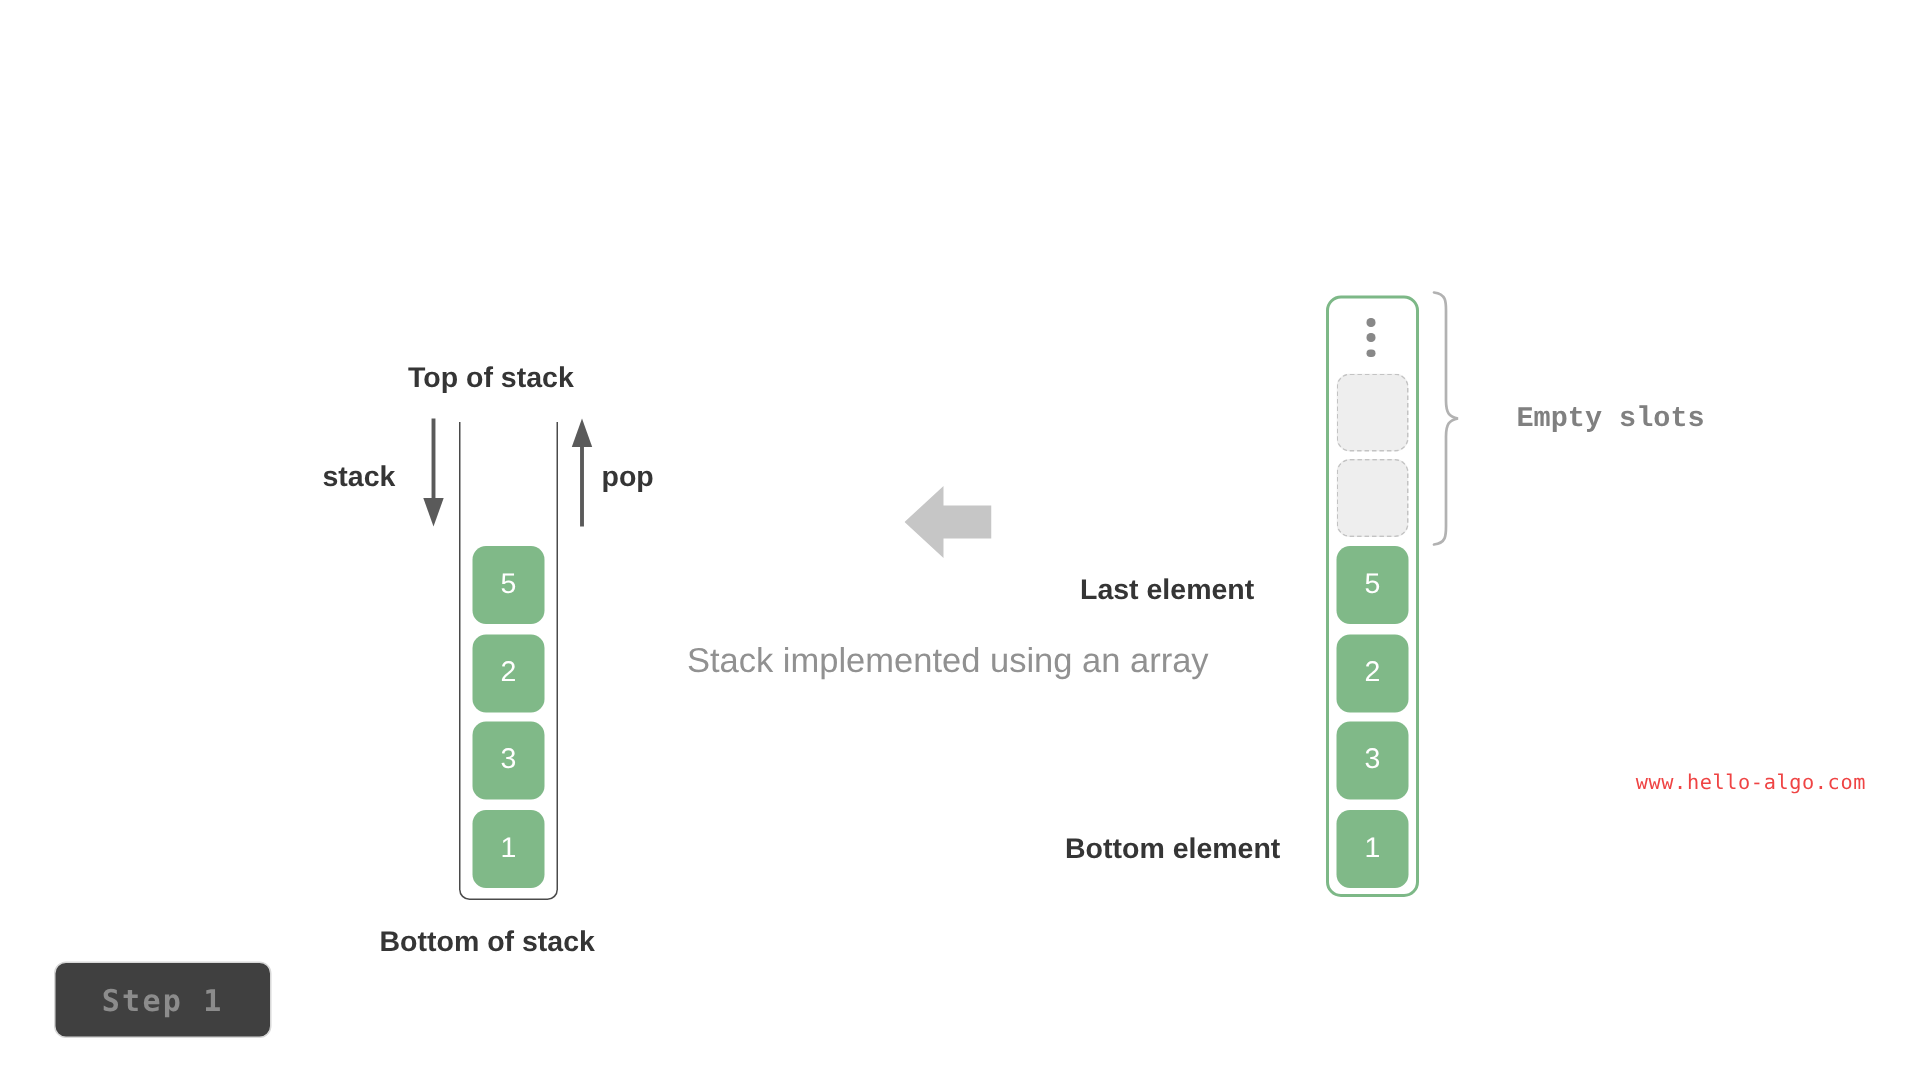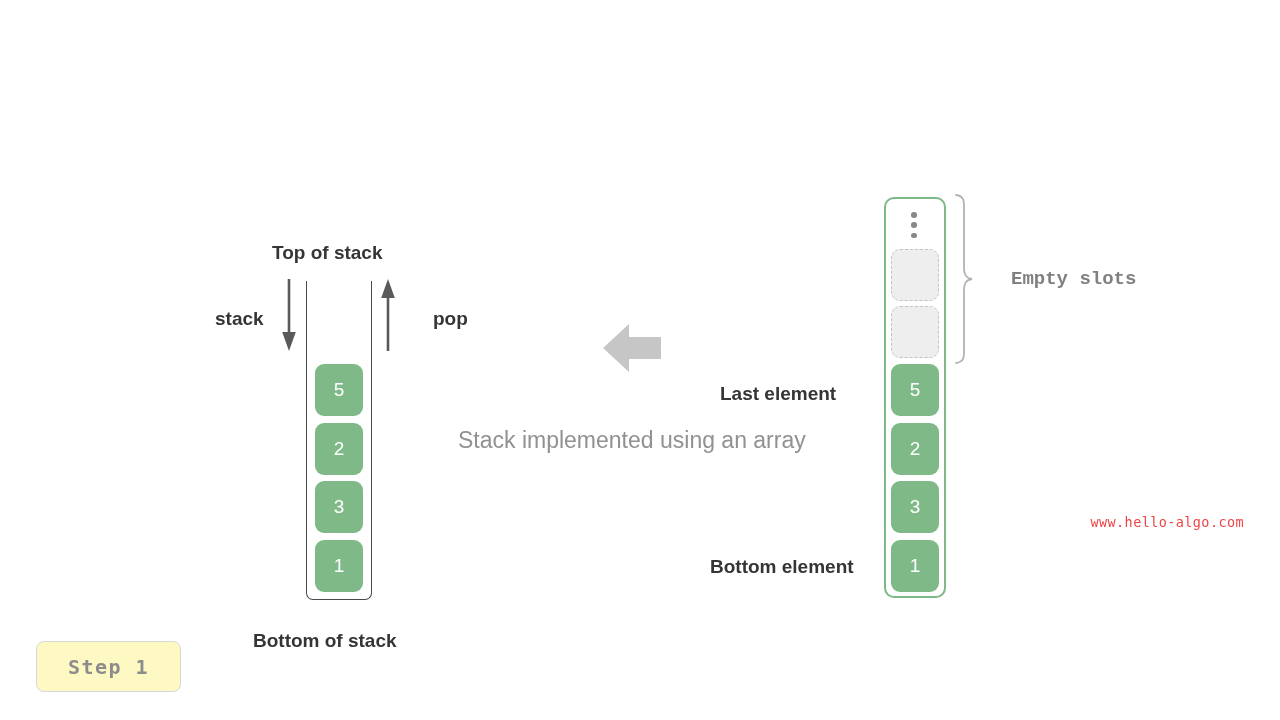--- a/index.html
+++ b/index.html
@@ -147,21 +147,21 @@
 
   
   #step-badge {
     position: absolute;
     left: 36px;
     top: 641px;
     width: 145px;
     height: 51px;
     border: 1.5px solid #d8d8d8;
     border-radius: 8px;
-    background: #fef9c3;
+    background: #404040;
     display: flex;
     align-items: center;
     justify-content: center;
     box-sizing: border-box;
   }
   #step-badge-text {
     font-family: "DejaVu Sans Mono", "Liberation Mono", monospace;
     font-size: 20px;
     font-weight: bold;
     color: #8c8c8c;
@@ -180,25 +180,25 @@
     white-space: nowrap;
   }
 </style>
 </head>
 <body>
 
 <div class="canvas">
 
   <div class="label label-dark" style="left:272px; top:243px;">Top of stack</div>
 
-  <div class="label label-dark" style="left:253px; top:619px;margin-top:12px;">Bottom of stack</div>
+  <div class="label label-dark" style="left:253px; top:619px;">Bottom of stack</div>
 
   <div class="label label-dark" style="left:215px; top:309px;">stack</div>
 
-  <div class="label label-dark" style="left:433px; top:309px;text-align:right;">pop</div>
+  <div class="label label-dark" style="left:401px; top:309px;text-align:right;">pop</div>
 
   <svg class="arrow-svg" style="left:278px; top:274px;" width="24" height="82" viewBox="0 0 24 82">
     <line x1="11" y1="5" x2="11" y2="62" stroke="#5a5a5a" stroke-width="2.6"></line>
     <polygon points="11,77 4.2,58 17.8,58" fill="#5a5a5a"></polygon>
   </svg>
 
   <svg class="arrow-svg" style="left:377px; top:274px;" width="24" height="82" viewBox="0 0 24 82">
     <line x1="11" y1="77" x2="11" y2="20" stroke="#5a5a5a" stroke-width="2.6"></line>
     <polygon points="11,5 4.2,24 17.8,24" fill="#5a5a5a"></polygon>
   </svg>

